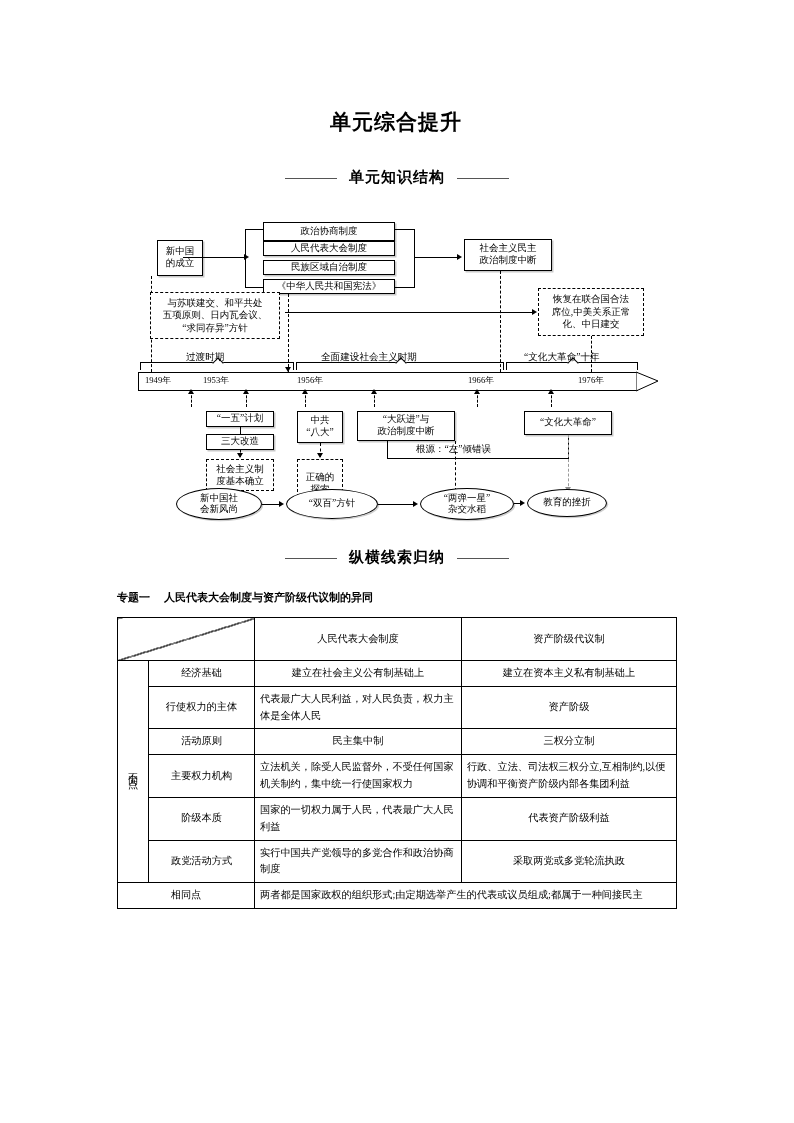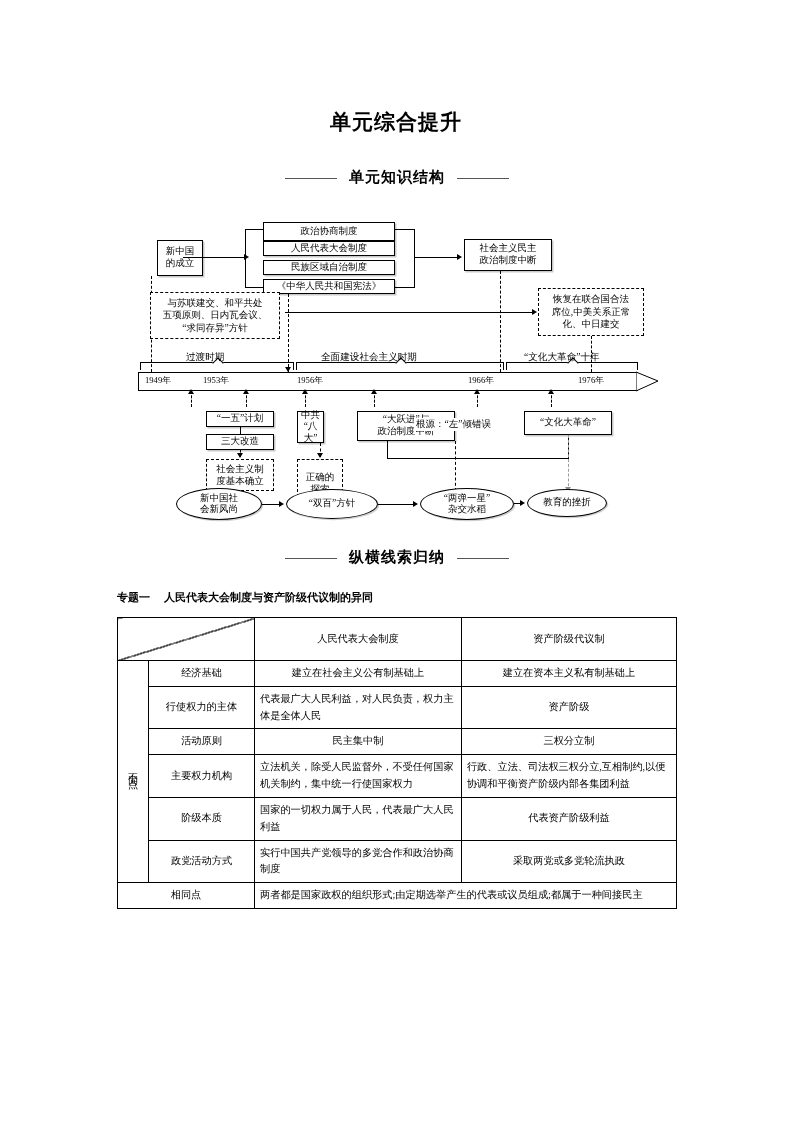--- a/index.html
+++ b/index.html
@@ -250,35 +250,35 @@
   <div class="arrowU" style="left:548px;top:389px;"></div>
 
   <div class="box" style="left:206px;top:411px;width:68px;height:16px;">“一五”计划</div>
   <div class="box" style="left:206px;top:434px;width:68px;height:16px;">三大改造</div>
   <div class="ln vln" style="left:240px;top:427px;height:7px;"></div>
   <div class="dashv" style="left:240px;top:450px;height:7px;"></div>
   <div class="arrowD" style="left:237px;top:453px;"></div>
   <div class="dbox" style="left:206px;top:459px;width:68px;height:32px;white-space:pre-line;">社会主义制
 度基本确立</div>
 
-  <div class="box" style="left:297px;top:411px;width:27px;height:32px;white-space:pre-line;">中共
+  <div class="box" style="left:297px;top:411px;width:46px;height:32px;white-space:pre-line;">中共
 “八大”</div>
   <div class="dashv" style="left:320px;top:443px;height:14px;"></div>
   <div class="arrowD" style="left:317px;top:453px;"></div>
   <div class="dbox" style="left:297px;top:459px;width:46px;height:48px;white-space:pre-line;">正确的
 探索</div>
 
   <div class="box" style="left:357px;top:411px;width:98px;height:30px;white-space:pre-line;">“大跃进”与
 政治制度中断</div>
   <div class="box" style="left:524px;top:411px;width:88px;height:24px;">“文化大革命”</div>
 
   <div class="ln vln" style="left:387px;top:441px;height:18px;"></div>
   <div class="ln vln" style="left:568px;top:435px;height:24px;"></div>
   <div class="ln hln" style="left:387px;top:458px;width:182px;"></div>
-  <div style="position:absolute;left:414px;top:418px;font-size:9.5px;background:#fff;padding:0 2px;">根源：“左”倾错误</div>
+  <div style="position:absolute;left:414px;top:443px;font-size:9.5px;background:#fff;padding:0 2px;">根源：“左”倾错误</div>
 
   <div class="dashv-g" style="left:568px;top:435px;height:56px;"></div>
   <div class="arrowD-g" style="left:565px;top:487px;"></div>
 
   <div class="dashv" style="left:218px;top:491px;height:6px;"></div>
   <div class="dashv" style="left:320px;top:491px;height:6px;"></div>
   <div class="dashv" style="left:455px;top:441px;height:50px;"></div>
 
   <div class="ell" style="left:176px;top:488px;width:86px;height:32px;white-space:pre-line;">新中国社
 会新风尚</div>

